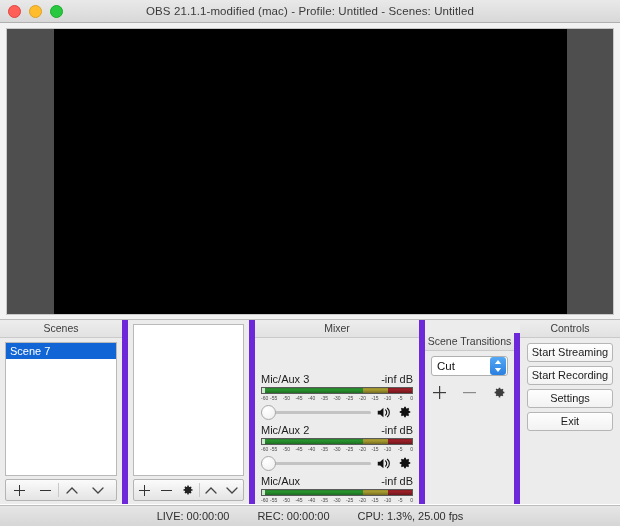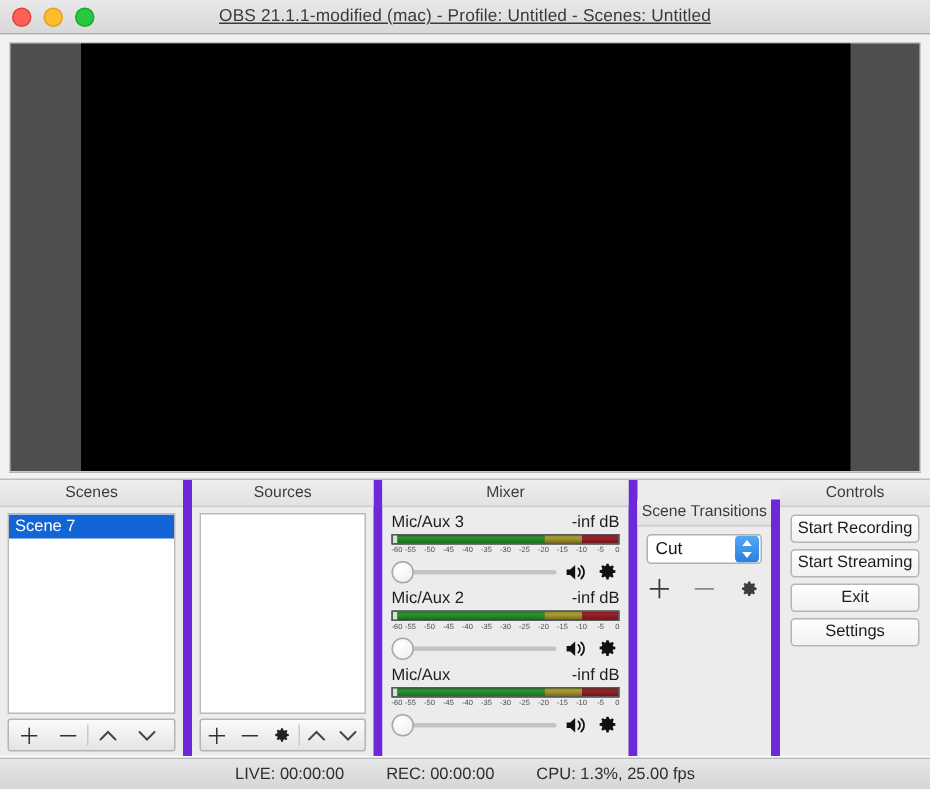--- a/index.html
+++ b/index.html
@@ -43,21 +43,20 @@
   }
   .light.close  { background: #ff5f57; border: 0.5px solid #e0443e; }
   .light.min    { background: #ffbd2e; border: 0.5px solid #dea123; }
   .light.zoom   { background: #28c840; border: 0.5px solid #1aab29; }
   .title-text {
     width: 100%;
     text-align: center;
     font-size: 11.5px;
     color: #3a3a3a;
     letter-spacing: 0.1px;
-    text-decoration: underline;
   }
 
   
   .preview-wrap {
     height: 296px;
     background: #f2f2f2;
     padding: 5px 6px 4px 6px;
     box-sizing: border-box;
   }
   .preview {
@@ -107,21 +106,21 @@
     padding: 4px 5px 3px 5px;
     box-sizing: border-box;
     display: flex;
     flex-direction: column;
     min-height: 0;
   }
 
   
   .p-scenes      { width: 128px; }
   .p-sources     { width: 127px; }
-  .p-mixer       { width: 170px; }
+  .p-mixer       { width: 170px; gap: 31px; }
   .p-transitions { width: 95px; margin-top: 13px; }
   .p-controls    { width: 100px; }
 
   
   .listbox {
     flex: 1;
     background: #ffffff;
     border: 1px solid #b9b9b9;
     box-sizing: border-box;
     overflow: hidden;
@@ -398,21 +397,20 @@
           <svg width="12" height="9" viewBox="0 0 12 9">
               <path d="M1 2l5 5 5-5" stroke="#444" stroke-width="1.3" fill="none" stroke-linecap="round"></path>
             </svg>
         </div>
         <div class="tb-spacer"></div>
       </div>
     </div>
   </div>
 
   <div class="panel p-sources">
-    <div class="panel-title">Sources</div>
     <div class="panel-body">
       <div class="listbox"></div>
       <div class="toolbar">
         <div class="tb-btn">
           <svg width="11" height="11" viewBox="0 0 11 11">
               <path d="M5 0h1v11H5z" fill="#333"></path>
               <path d="M0 5h11v1H0z" fill="#333"></path>
             </svg>
         </div>
         <div class="tb-btn">
@@ -622,24 +620,24 @@
             <path d="M21 13.3v-2.6l-2.3-.4a6.9 6.9 0 00-.7-1.7l1.3-1.9-1.8-1.8-1.9 1.3a6.9 6.9 0 00-1.7-.7L13.3 3h-2.6l-.4 2.3a6.9 6.9 0 00-1.7.7L6.7 4.7 4.9 6.5l1.3 1.9a6.9 6.9 0 00-.7 1.7L3 10.7v2.6l2.5.4c.16.6.4 1.16.7 1.7l-1.3 1.9 1.8 1.8 1.9-1.3c.54.3 1.1.54 1.7.7l.4 2.5h2.6l.4-2.5c.6-.16 1.16-.4 1.7-.7l1.9 1.3 1.8-1.8-1.3-1.9c.3-.54.54-1.1.7-1.7l2.5-.4z"></path>
           </svg>
         </div>
       </div>
     </div>
   </div>
 
   <div class="panel p-controls">
     <div class="panel-title">Controls</div>
     <div class="panel-body ctl-body">
+      <div class="ctl-btn">Start Streaming</div>
       <div class="ctl-btn">Start Recording</div>
-      <div class="ctl-btn">Start Streaming</div>
+      <div class="ctl-btn">Settings</div>
       <div class="ctl-btn">Exit</div>
-      <div class="ctl-btn">Settings</div>
     </div>
   </div>
 
 </div>
 
 <div class="statusbar">
   <span class="status-spacer"></span>
   <span>LIVE: 00:00:00</span>
   <span>REC: 00:00:00</span>
   <span>CPU: 1.3%, 25.00 fps</span>

